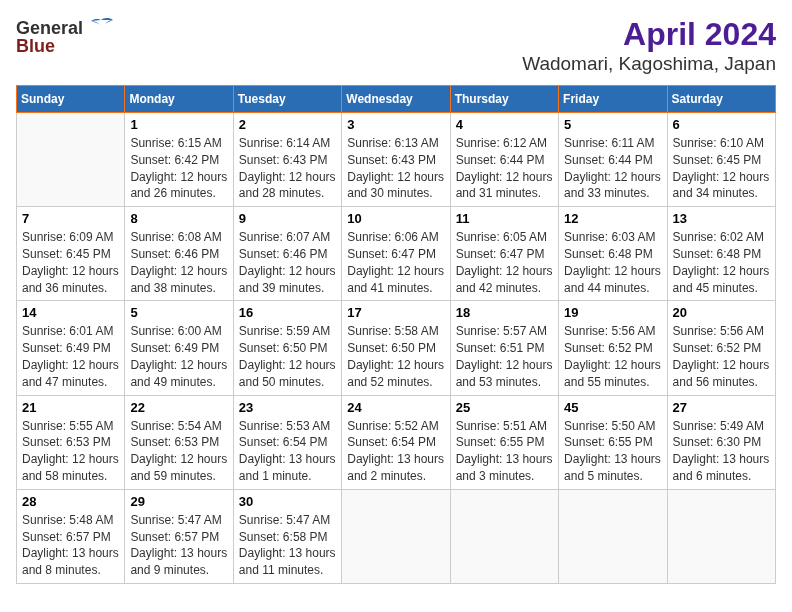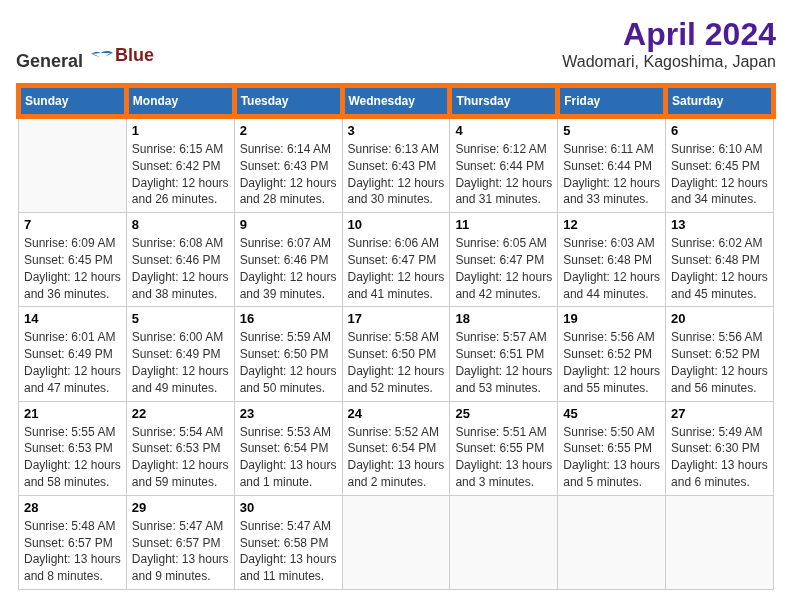--- a/index.html
+++ b/index.html
@@ -23,35 +23,35 @@
     }
     .title-section {
       text-align: right;
     }
     .month-title {
       font-size: 32px;
       font-weight: bold;
       color: #4c1d95;
     }
     .location-title {
-      font-size: 16px;
+      font-size: 19px;
       color: #333;
     }
     .calendar {
       width: 100%;
       border-collapse: collapse;
       font-size: 11px;
     }
     .calendar th {
       background-color: #2a6db5;
       color: #fff;
       padding: 6px 4px;
       text-align: left;
       font-size: 12px;
-      border: 5px solid #f97316;
+      border: 1px solid #f97316;
     }
     .calendar td {
       border: 1px solid #ccc;
       padding: 4px 5px;
       vertical-align: top;
       width: 108px;
       min-height: 80px;
       background: #fff;
     }
     .calendar td.empty {
@@ -67,21 +67,21 @@
       font-size: 12px;
       color: #333;
       line-height: 1.4;
     }
   </style>
 </head>
 <body>
 
 <div class="header-section">
   <div class="logo">
-    <div style="display:flex; flex-direction:row; align-items:flex-start;margin-top:33px;">
+    <div style="display:flex; flex-direction:column; align-items:flex-start;">
       <div style="display:flex; align-items:center; gap:2px;">
         <span style="font-size:18px; font-weight:bold; color:#333;">General</span>
         <svg width="28" height="24" viewBox="0 0 28 24" style="margin-left:2px;">
           <path d="M14 4 C16 2, 22 1, 26 4 C22 4, 20 6, 18 8 C20 6, 24 5, 26 4" fill="#2a6db5"></path>
           <path d="M14 4 C12 3, 8 2, 4 5 C8 5, 11 7, 13 9 C11 7, 7 6, 4 5" fill="#2a6db5"></path>
         </svg>
       </div>
       <span style="font-size:18px; font-weight:bold; color:#7f1d1d; margin-top:-4px;">Blue</span>
     </div>
   </div>

